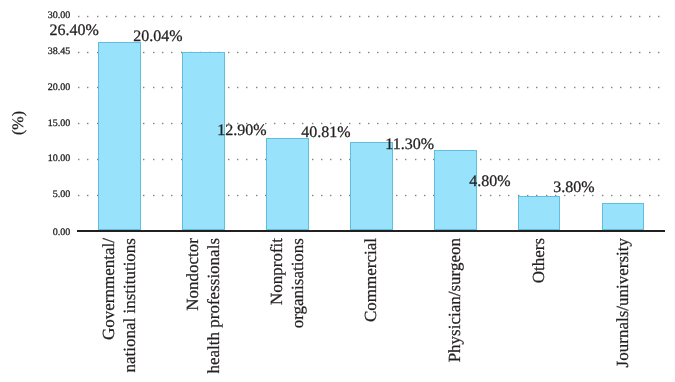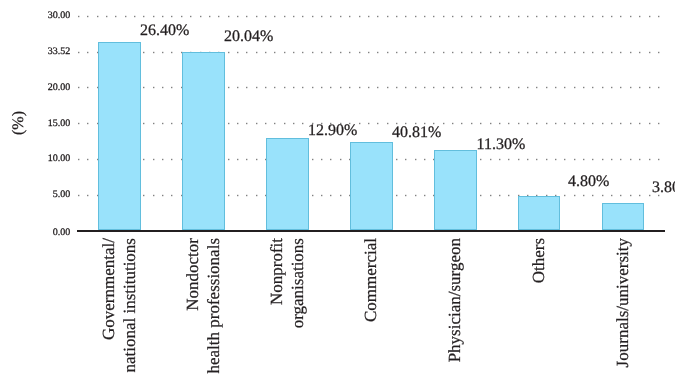--- a/index.html
+++ b/index.html
@@ -9,21 +9,21 @@
        font-family:"Liberation Serif",serif;overflow:hidden;
        -webkit-font-smoothing:antialiased;text-rendering:geometricPrecision;}
   #chart{position:relative;width:675px;height:382px;}
   .ytitle{position:absolute;font-size:16px;color:#231f20;white-space:nowrap;
           transform-origin:0 0;-webkit-text-stroke:0.22px #231f20;}
   .ytick{position:absolute;font-size:10px;color:#231f20;
          white-space:nowrap;line-height:16px;-webkit-text-stroke:0.3px #231f20;}
   .gridlayer{position:absolute;left:0;top:0;}
   .axis{position:absolute;background:linear-gradient(to bottom,rgba(35,31,32,0.35) 0 0.3px,#231f20 0.3px 1.8px,rgba(35,31,32,0.45) 1.8px 2.4px);}
   .bar{position:absolute;box-sizing:border-box;}
-  .vlabel{position:absolute;font-size:16px;color:#231f20;text-align:right;
+  .vlabel{position:absolute;font-size:16px;color:#231f20;text-align:left;
           white-space:nowrap;line-height:16px;-webkit-text-stroke:0.28px #231f20;}
   .xlabel{position:absolute;font-size:17px;color:#231f20;white-space:nowrap;
           transform-origin:0 0;line-height:20.8px;
           transform:rotate(-90deg) translateX(-100%);text-align:right;
           -webkit-text-stroke:0.24px #231f20;}
   .xline{display:block;}
 </style>
 </head>
 <body>
 
@@ -421,21 +421,21 @@
       </g>
     </svg>
   <div id="axis" class="axis" style="left:77.4px;top:229.6px;width:587.2px;height:2.4px"></div>
   <div id="ytitle" class="ytitle" style="left:10.3px;top:135.4px;transform:rotate(-90deg)">(%)</div>
   <div id="yticks">
       <div class="ytick" style="right:604.8px;top:225px">0.00</div>
       <div class="ytick" style="right:604.8px;top:187.24px">5.00</div>
       <div class="ytick" style="right:604.8px;top:151.48px">10.00</div>
       <div class="ytick" style="right:604.8px;top:115.72px">15.00</div>
       <div class="ytick" style="right:604.8px;top:79.96000000000001px">20.00</div>
-      <div class="ytick" style="right:604.8px;top:44.199999999999996px">33.52</div>
+      <div class="ytick" style="right:604.8px;top:44.199999999999996px">38.45</div>
       <div class="ytick" style="right:604.8px;top:8.440000000000003px">30.00</div>
     </div>
   <div id="plot">
       <div class="bar" style="left:98.1357142857143px;top:41.587200000000024px;width:42.5px;height:188.81279999999998px;background:#99e2fb;border:1px solid #62bedd"></div>
       <div class="vlabel" style="left:49.3857142857143px;top:23.3px;width:140px">26.40%</div>
       <div class="bar" style="left:182.10714285714286px;top:51.599999999999994px;width:42.5px;height:178.8px;background:#99e2fb;border:1px solid #62bedd"></div>
       <div class="vlabel" style="left:133.35714285714286px;top:28.8px;width:140px">20.04%</div>
       <div class="bar" style="left:266.0785714285714px;top:138.13920000000002px;width:42.5px;height:92.2608px;background:#99e2fb;border:1px solid #62bedd"></div>
       <div class="vlabel" style="left:217.32857142857142px;top:122.8px;width:140px">12.90%</div>
       <div class="bar" style="left:350.05000000000007px;top:142.43040000000002px;width:42.5px;height:87.9696px;background:#99e2fb;border:1px solid #62bedd"></div>

